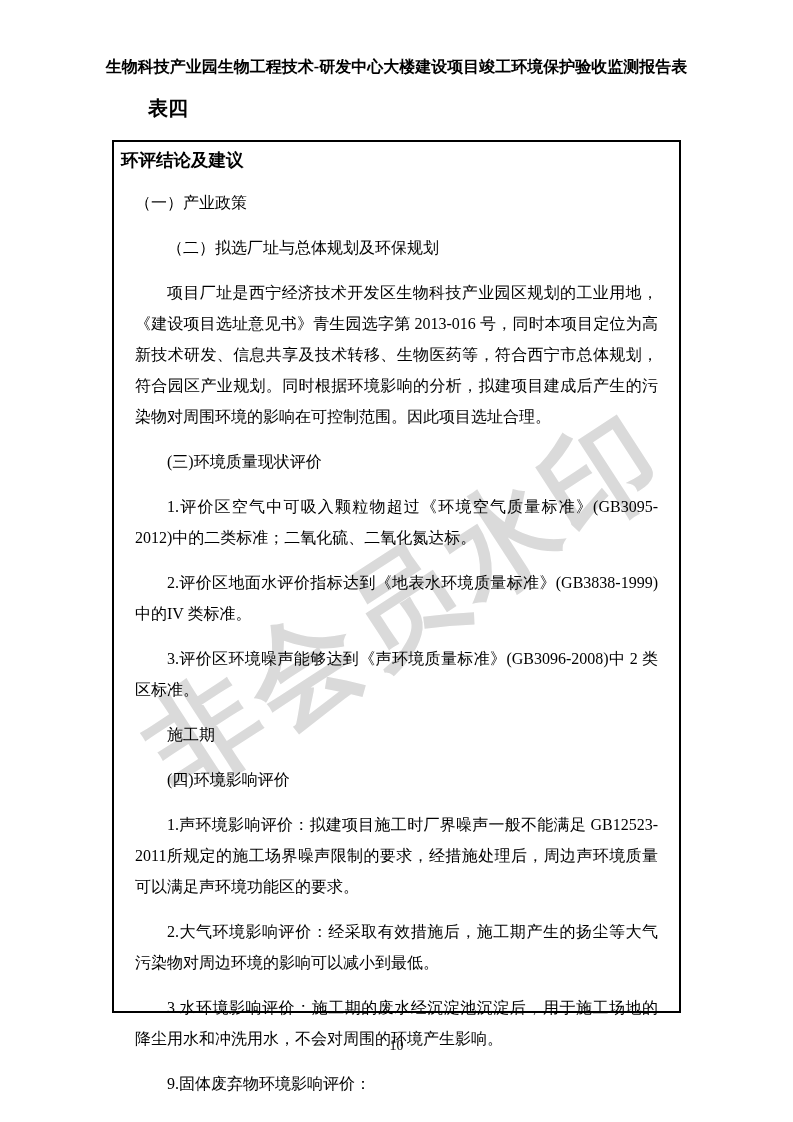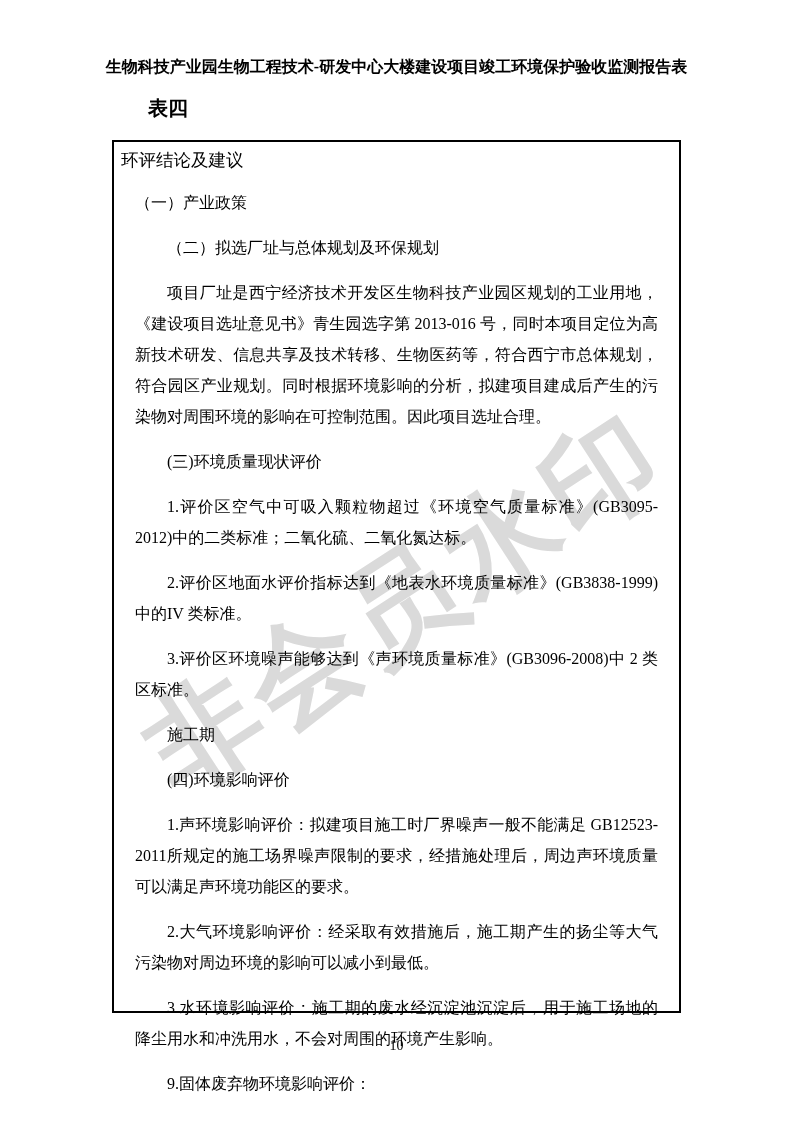--- a/index.html
+++ b/index.html
@@ -54,21 +54,21 @@
     width: 569px;
     height: 873px;
     border: 2px solid #000000;
     box-sizing: border-box;
     padding: 5px 7px 0 7px;
     z-index: 1;
     background: transparent;
   }
   .box-title {
     font-size: 17.5px;
-    font-weight: normal;
+    font-weight: bold;
     line-height: 26px;
     margin-bottom: 3px;
   }
   .para {
     margin: 14px;
     font-size: 16px;
     line-height: 31px;
     text-align: justify;
     text-justify: inter-ideograph;
   }

